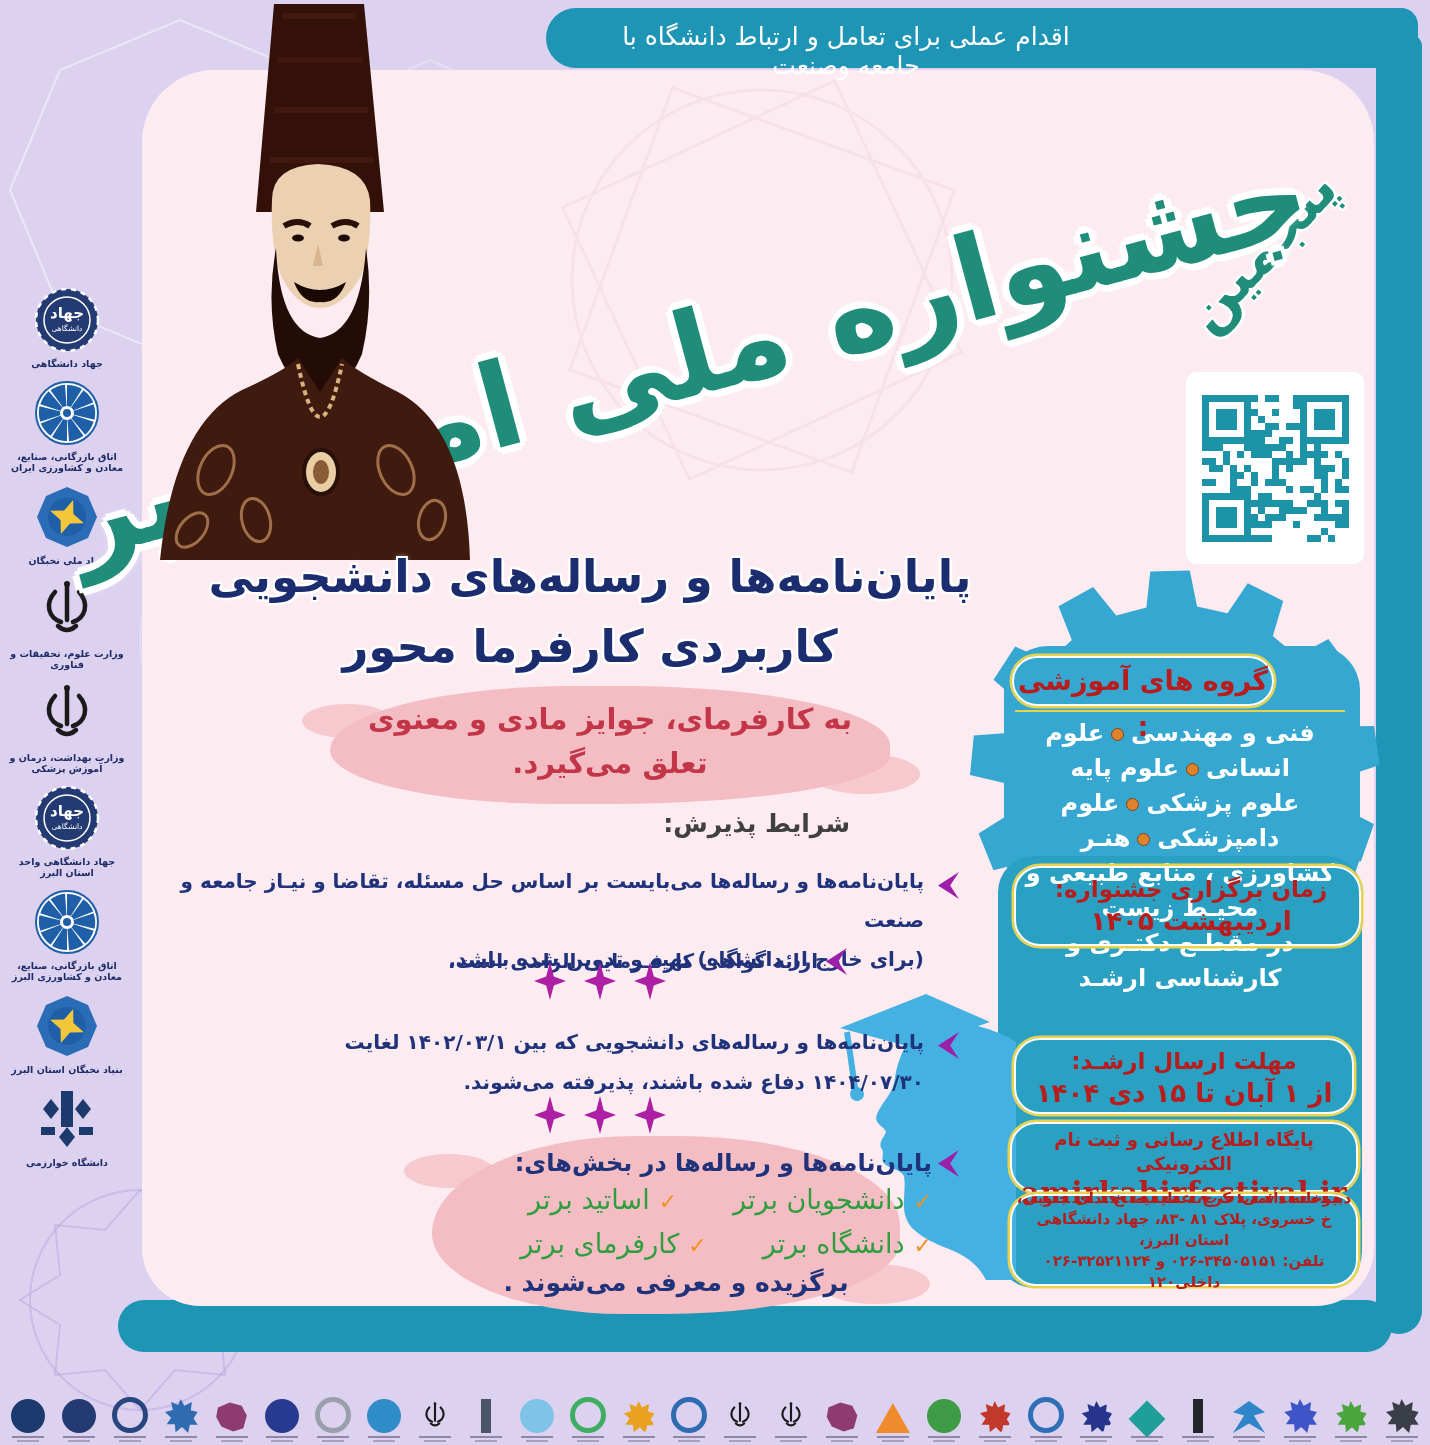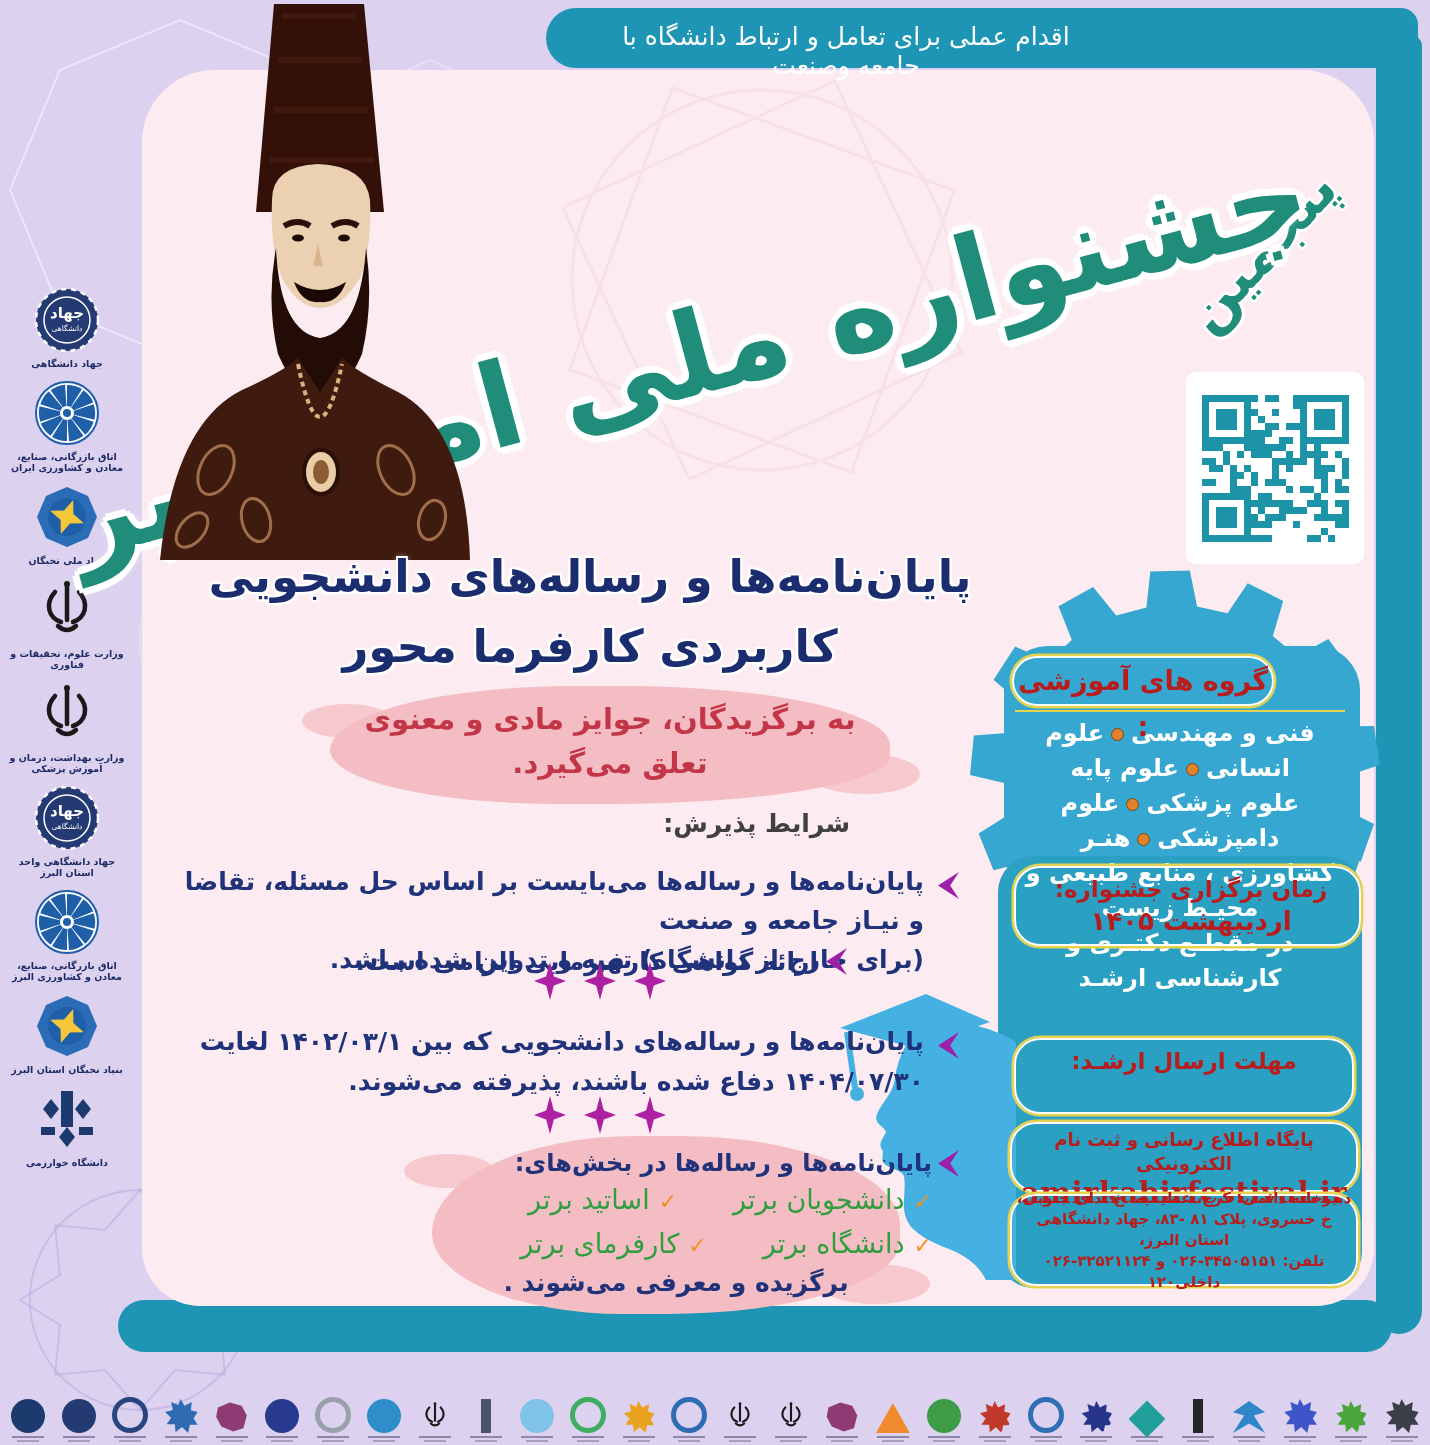--- a/index.html
+++ b/index.html
@@ -30,21 +30,21 @@
   
   .brush{background:#f4bdc3;border-radius:48% 52% 55% 45%/60% 55% 45% 50%;z-index:2;}
   .brush:before,.brush:after{content:"";position:absolute;background:#f4bdc3;border-radius:50%;opacity:.75;}
   .brush:before{width:90px;height:34px;left:-28px;top:18px;}
   .brush:after{width:110px;height:40px;right:-30px;bottom:10px;}
   .brush1{left:330px;top:686px;width:560px;height:118px;}
   .brush2{left:432px;top:1136px;width:468px;height:178px;}
   .award-text{left:330px;width:560px;text-align:center;font-size:29px;font-weight:bold;color:#c23648;direction:rtl;z-index:4;}
 
   .cond-head{left:172px;top:809px;width:678px;text-align:right;font-size:25px;font-weight:bold;color:#404040;direction:rtl;z-index:4;}
-  .btext{direction:rtl;text-align:right;font-size:25px;font-weight:bold;color:#20337a;z-index:4;line-height:39px;}
+  .btext{direction:rtl;text-align:right;font-size:20px;font-weight:bold;color:#20337a;z-index:4;line-height:39px;}
   .bmark{width:21px;height:27px;background:#9b1fa8;clip-path:polygon(0 50%,100% 0,58% 50%,100% 100%);z-index:4;}
 
   .diamonds{display:flex;gap:18px;justify-content:center;z-index:4;}
   .diamonds span{width:32px;height:38px;background:#ad1fa3;
      clip-path:polygon(50% 0%,62% 38%,100% 50%,62% 62%,50% 100%,38% 62%,0% 50%,38% 38%);}
 
   .winners-row{left:420px;width:512px;display:flex;gap:56px;direction:rtl;z-index:4;}
   .winners-row .chk{color:#f2901d;font-size:22px;font-weight:bold;margin-left:9px;}
   .winners-row .wtxt{color:#2f9e3f;font-size:27px;font-weight:normal;}
   .outro{left:420px;top:1268px;width:512px;text-align:center;font-size:25px;font-weight:bold;color:#20337a;direction:rtl;z-index:4;}
@@ -286,21 +286,21 @@
           <rect x="7" y="105" width="35" height="35" fill="#fff"></rect>
           <rect x="14" y="112" width="21" height="21" fill="#1d93a8"></rect>
         </svg>
       </div>
     </div>
 
   <div class="abs subtitle halo-sm" style="top:550px;">پایان‌نامه‌ها و رساله‌های دانشجویی</div>
   <div class="abs subtitle halo-sm" style="top:620px;">کاربردی کارفرما محور</div>
 
   <div class="abs brush brush1"></div>
-  <div class="abs award-text" style="top:702px;">به برگزیدگان، جوایز مادی و معنوی</div>
+  <div class="abs award-text" style="top:702px;">به کارفرمای، جوایز مادی و معنوی</div>
   <div class="abs award-text" style="top:746px;">تعلق می‌گیرد.</div>
 
   <div class="abs cond-head">شرایط پذیرش:</div>
   <div class="abs bmark" style="left:938px;top:872px;"></div>
   <div class="abs btext" style="left:172px;top:862px;width:752px;">
     <div>پایان‌نامه‌ها و رساله‌ها می‌بایست بر اساس حل مسئله، تقاضا و نیـاز جامعه و صنعت</div>
     <div>(برای خارج از دانشگاه) تهیه و تدوین شده بـاشد.</div>
   </div>
   <div class="abs bmark" style="left:826px;top:948px;"></div>
   <div class="abs btext" style="left:172px;top:942px;width:646px;">ارائه گواهی کارفـرمایی الزامی است.</div>
@@ -359,20 +359,21 @@
       <div>کشاورزی ، منابع طبیعی و محیـط زیست</div>
       <div>در مقطـع دکتـری و کارشناسی ارشـد</div>
     </div>
 
   <div class="abs ibox" style="left:1014px;top:866px;width:336px;height:76px;padding-left:7px;">
     <div class="t1">زمان برگزاری جشنواره:</div>
     <div class="t2">اردیبهشت ۱۴۰۵</div>
   </div>
   <div class="abs ibox" style="left:1014px;top:1038px;width:336px;height:72px;">
     <div class="t1">مهلت ارسال ارشـد:</div>
+    <div class="t2">از ۱ آبان تا ۱۵ دی ۱۴۰۴</div>
   </div>
   <div class="abs ibox" style="left:1010px;top:1122px;width:344px;height:66px;">
     <div class="t1" style="font-size:18px;line-height:24px;margin-top:4px;">پایگاه اطلاع رسانی و ثبت نام الکترونیکی</div>
     <div class="weburl">amirkabirfestival.ir</div>
   </div>
   <div class="abs ibox" id="office-box">
       <div>دبیرخانه دائمی: کرج، عظیمیه، خ ندای جنوبی،</div>
       <div>خ خسروی، پلاک ۸۱ -۸۳، جهاد دانشگاهی استان البرز،</div>
       <div>تلفن: ۳۴۵۰۵۱۵۱-۰۲۶ و ۳۲۵۲۱۱۲۴-۰۲۶ داخلی۱۲۰</div>
     </div>

